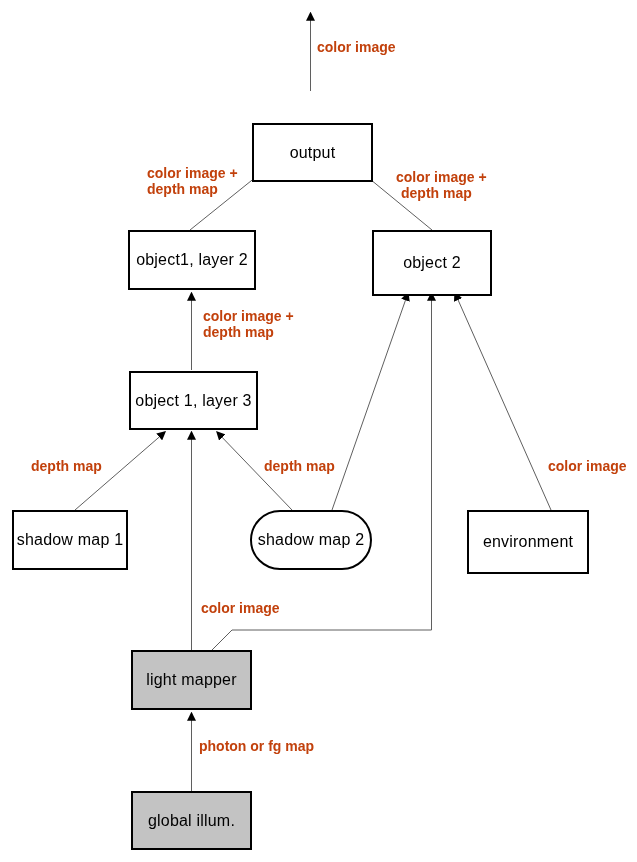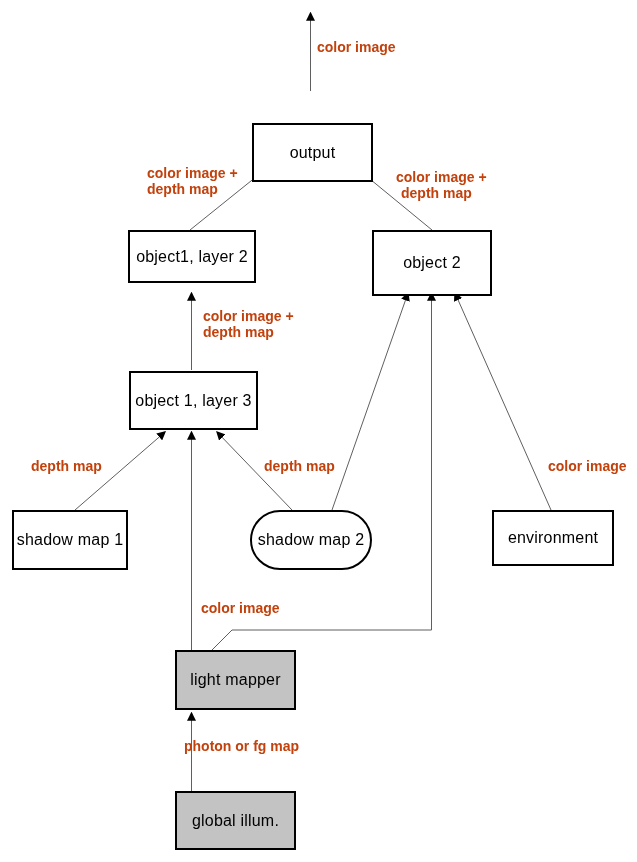--- a/index.html
+++ b/index.html
@@ -31,21 +31,20 @@
     align-items: center;
     justify-content: center;
     font-size: 16px;
     letter-spacing: 0.2px;
     color: #000000;
     white-space: nowrap;
     z-index: 2;
   }
   .node.gray {
     background: var(--gray-fill, #c3c3c3);
-    margin-left: 44px;
   }
   .elabel {
     position: absolute;
     font-size: 14px;
     line-height: 15.5px;
     font-weight: bold;
     color: #c2410c;
     white-space: nowrap;
     z-index: 3;
   }
@@ -74,41 +73,41 @@
       <path d="M212,650 L232,630 L431.5,630 L431.5,293" marker-end="url(#arr)"></path>
       <path d="M551,510 L455,293" marker-end="url(#arr)"></path>
       <path d="M191.5,791 L191.5,713" marker-end="url(#arr)"></path>
     </g>
   </svg>
 
   <div class="node" style="left:252px; top:91px; width:121px; height:59px;margin-top:32px;">
     <span>output</span>
   </div>
 
-  <div class="node" style="left:128px; top:230px; width:128px; height:53px;">
+  <div class="node" style="left:128px; top:230px; width:128px; height:60px;">
     <span>object1, layer 2</span>
   </div>
 
   <div class="node" style="left:372px; top:230px; width:120px; height:66px;">
     <span>object 2</span>
   </div>
 
   <div class="node" style="left:129px; top:371px; width:129px; height:59px;">
     <span>object 1, layer 3</span>
   </div>
 
   <div class="node" style="left:12px; top:510px; width:116px; height:60px;">
     <span>shadow map 1</span>
   </div>
 
   <div class="node" style="left:250px; top:510px; width:122px; height:60px;border-radius:30px;">
     <span>shadow map 2</span>
   </div>
 
-  <div class="node" style="left:492px; top:510px; width:122px; height:56px;">
+  <div class="node" style="left:467px; top:510px; width:122px; height:64px;">
     <span>environment</span>
   </div>
 
   <div class="node gray" style="left:131px; top:650px; width:121px; height:60px;">
     <span>light mapper</span>
   </div>
 
   <div class="node gray" style="left:131px; top:791px; width:121px; height:59px;text-align:right;">
     <span>global illum.</span>
   </div>
@@ -131,15 +130,15 @@
   </div>
 
   <div class="elabel" style="left:31px; top:459px;">depth map</div>
 
   <div class="elabel" style="left:264px; top:459px;">depth map</div>
 
   <div class="elabel" style="left:548px; top:459px;">color image</div>
 
   <div class="elabel" style="left:201px; top:601px;">color image</div>
 
-  <div class="elabel" style="left:184px; top:739px;">photon or fg map</div>
+  <div class="elabel" style="left:199px; top:739px;">photon or fg map</div>
 
 </div>
 
 </body></html>

